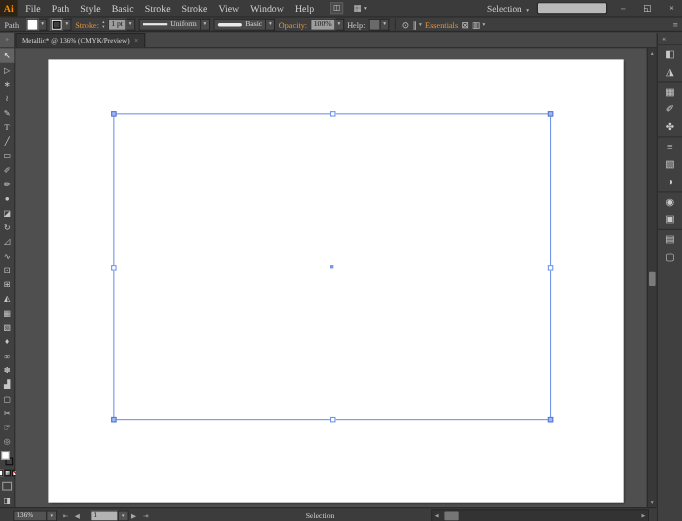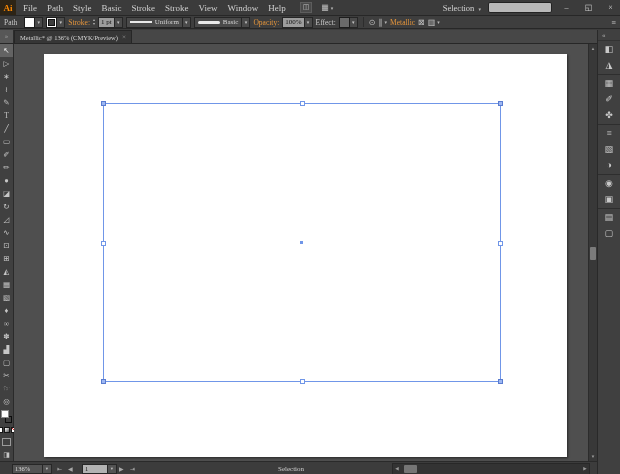--- a/index.html
+++ b/index.html
@@ -178,32 +178,32 @@
         <span class="brush-line"></span>
         <span>Basic</span>
       </span>
       <span class="ddbtn">▾</span>
     </span>
     <span class="link">Opacity:</span>
     <span class="wgroup">
       <span class="field">100%</span>
       <span class="ddbtn">▾</span>
     </span>
-    <span>Effect:</span>
+    <span>Help:</span>
     <span class="wgroup">
       <span class="swatch" style="background:#6a6a6a;"></span>
       <span class="ddbtn">▾</span>
     </span>
     <span class="vsep"></span>
     <span class="cb-icon">⊙</span>
     <span class="wgroup">
       <span class="cb-icon">∥</span>
       <span class="dd">▾</span>
     </span>
-    <span class="link">Metallic</span>
+    <span class="link">Essentials</span>
     <span class="cb-icon">⊠</span>
     <span class="wgroup">
       <span class="cb-icon">▥</span>
       <span class="dd">▾</span>
     </span>
     <span class="cb-end">≡</span>
   </div>
 
   <div class="tabbar abs"></div>
   <div class="toolbar-header abs">»</div>

